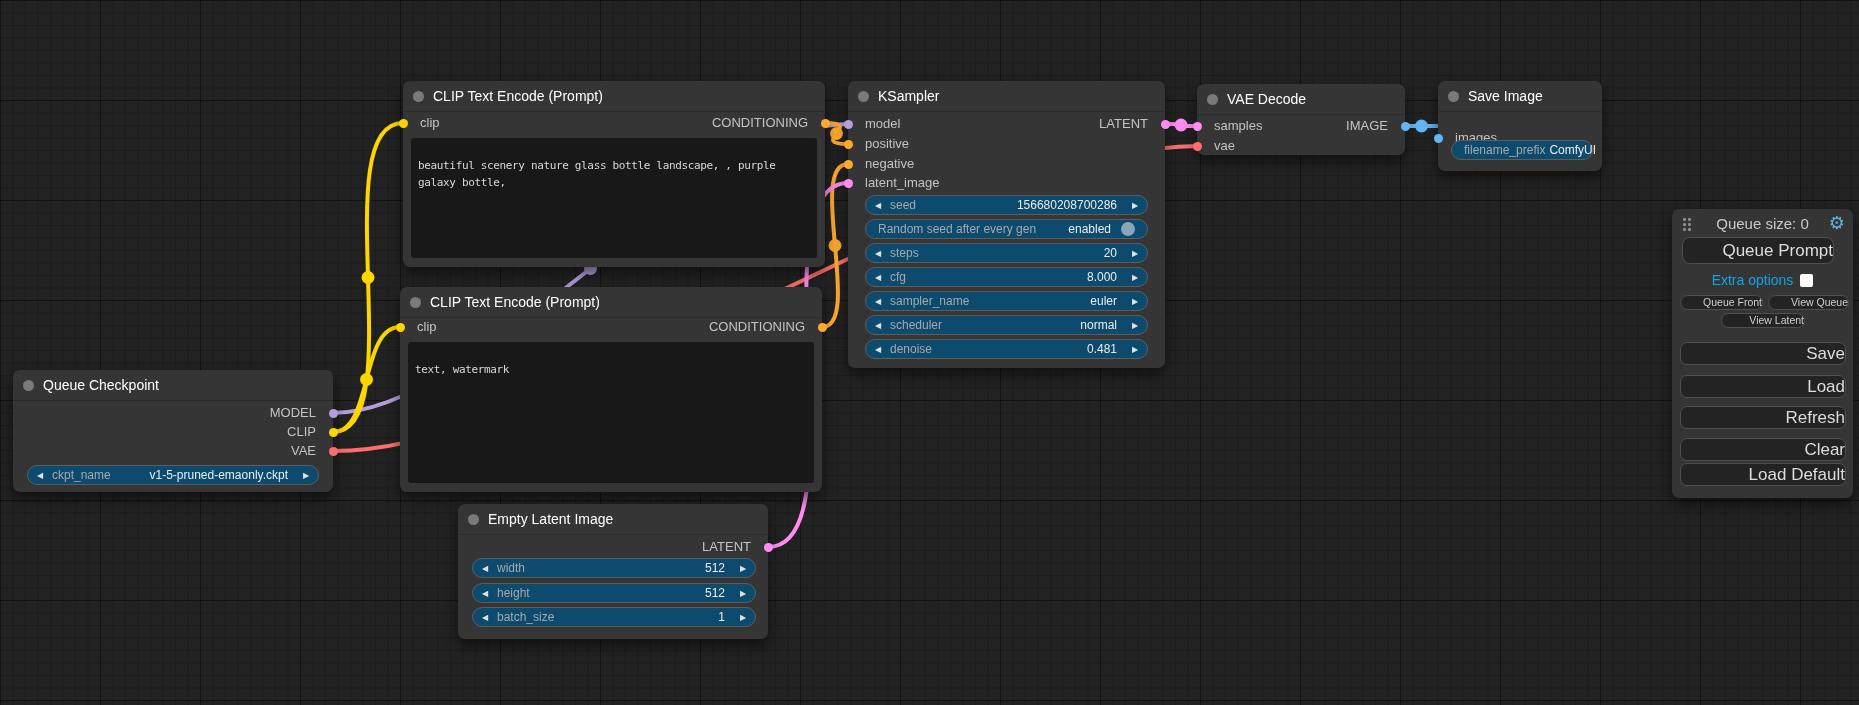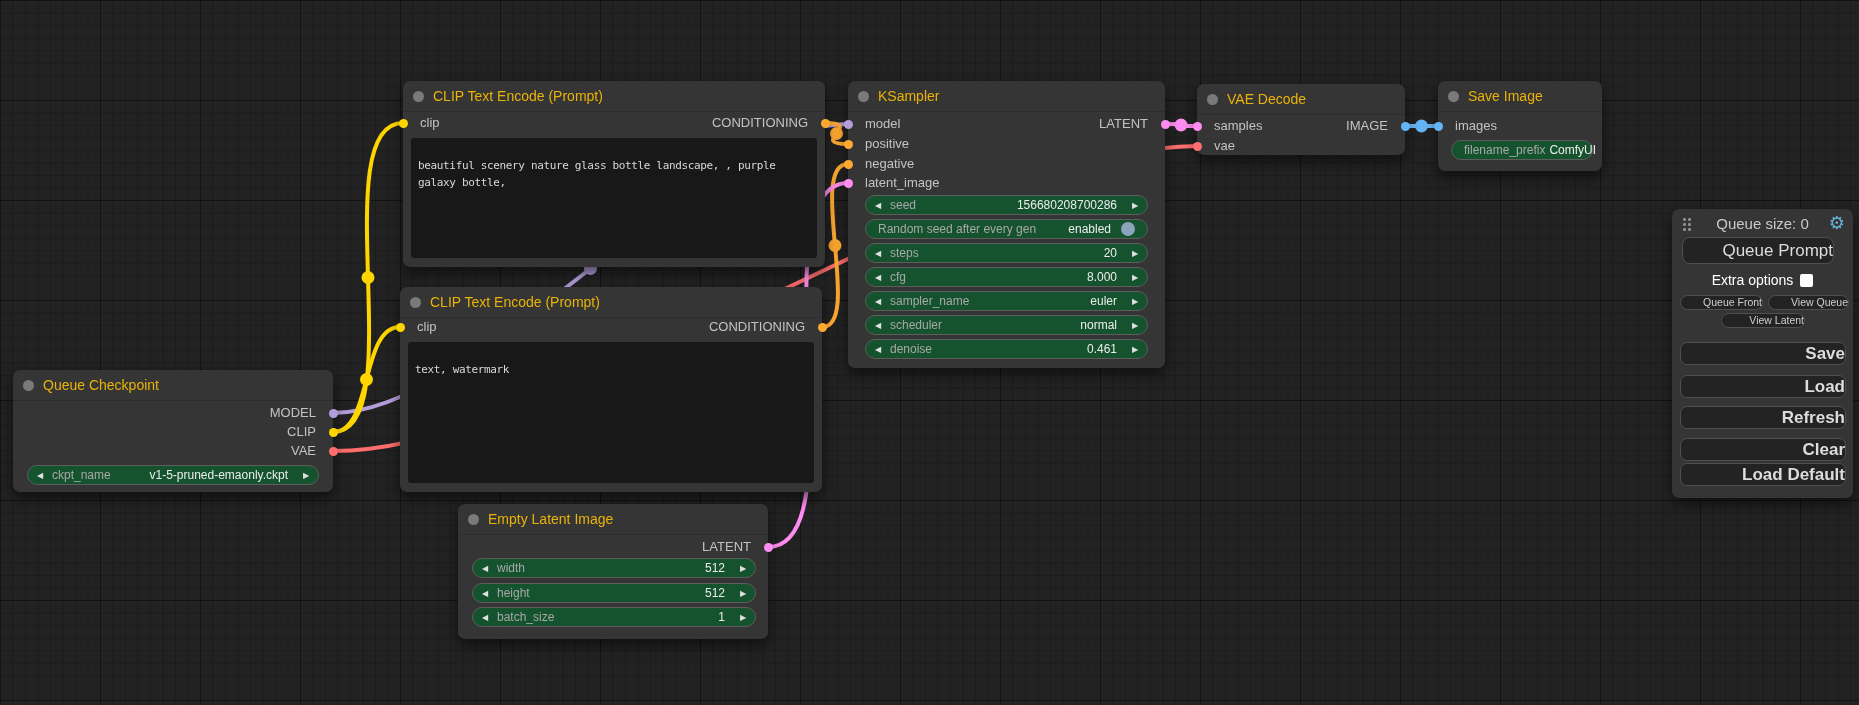--- a/index.html
+++ b/index.html
@@ -12,31 +12,31 @@
       linear-gradient(to bottom, rgba(0,0,0,.35) 1px, transparent 1px),
       linear-gradient(to right, rgba(0,0,0,.16) 1px, transparent 1px),
       linear-gradient(to bottom, rgba(0,0,0,.16) 1px, transparent 1px);
     background-size:100px 100px,100px 100px,12.5px 12.5px,12.5px 12.5px;
   }
   #wires{position:absolute;left:0;top:0;z-index:1;pointer-events:none;}
   .node{
     position:absolute;z-index:2;background:#353535;border-radius:7px;
     box-shadow:0 6px 14px rgba(0,0,0,.55);color:#bdbdbd;
   }
-  .node-title{height:30px;line-height:30px;padding-left:30px;font-size:14px;color:#eab308;
+  .node-title{height:30px;line-height:30px;padding-left:30px;font-size:14px;color:#ffffff;
     position:relative;border-bottom:1px solid rgba(0,0,0,.15);white-space:nowrap;}
   .title-dot{position:absolute;left:10px;top:10px;width:11px;height:11px;border-radius:50%;background:#7a7a7a;}
   .slot{position:absolute;left:0;right:0;height:20px;line-height:20px;font-size:13px;color:#c3c3c3;white-space:nowrap;}
   .slot .dot{position:absolute;top:5.5px;width:9px;height:9px;border-radius:50%;background:#888;}
   .slot.in{padding-left:17px;text-align:left;}
   .slot.in .dot{left:-4.5px;}
   .slot.out{padding-right:17px;text-align:right;}
   .slot.out .dot{right:-4.5px;}
   .widget{
-    position:absolute;height:20px;background:#14532d;border:1px solid #5d5d5d;border-radius:11px;
+    position:absolute;height:20px;background:#0c4a6e;border:1px solid #5d5d5d;border-radius:11px;
     font-size:12px;color:#cfcfcf;display:flex;align-items:center;box-sizing:border-box;white-space:nowrap;
   }
   .widget .arr{width:24px;text-align:center;font-size:8px;color:#e0e0e0;flex:0 0 auto;}
   .widget .wname{color:#a8a8a8;flex:0 0 auto;}
   .widget .wval{flex:1 1 auto;text-align:right;color:#ececec;padding:0 6px 0 4px;}
   .widget.noarr{padding:0 12px;}
   .toggle{width:14px;height:14px;border-radius:50%;background:#8ba3bb;flex:0 0 auto;margin-left:4px;}
   .textarea{
     position:absolute;background:#181818;border-radius:3px;
     font-family:"DejaVu Sans Mono",monospace;font-size:11px;letter-spacing:-0.35px;
@@ -48,24 +48,24 @@
     background:#353535;border-radius:7px;box-shadow:0 6px 14px rgba(0,0,0,.55);color:#cccccc;
   }
   .qp-size{position:absolute;top:6px;left:0;right:0;text-align:center;font-size:15px;color:#c9c9c9;}
   .qp-gear{position:absolute;top:3px;right:8px;font-size:18px;color:#62b1d9;line-height:22px;cursor:pointer;}
   .qp-drag{position:absolute;left:11px;top:9px;width:2.5px;height:2.5px;border-radius:50%;background:#8f8f8f;
     box-shadow:5px 0 0 #8f8f8f,0 5px 0 #8f8f8f,5px 5px 0 #8f8f8f,0 10px 0 #8f8f8f,5px 10px 0 #8f8f8f;}
   .qbtn{
     position:absolute;background:#232323;border:1px solid #4f4f4f;border-radius:7px;
     color:#dcdcdc;text-align:right;box-sizing:border-box;cursor:pointer;
   }
-  .qbtn.big{left:8px;width:166px;height:23px;font-size:17px;line-height:21px;font-weight:bold;}
+  .qbtn.big{left:8px;width:166px;height:23px;font-size:17px;line-height:21px;}
   .qbtn.pill{height:15px;font-size:10.5px;line-height:13px;border-radius:8px;color:#cfcfcf;}
   #qp-queue-prompt{left:10px;top:28px;width:152px;height:27px;font-size:17px;line-height:25px;border-radius:8px;}
-  .qp-extra{position:absolute;top:63px;left:0;right:0;text-align:center;font-size:14px;color:#ffffff;}
+  .qp-extra{position:absolute;top:63px;left:0;right:0;text-align:center;font-size:14px;color:#0ea5e9;}
   .qp-checkbox{display:inline-block;width:13px;height:13px;background:#ffffff;border-radius:2px;vertical-align:-2px;margin-left:7px;}
 </style>
 </head>
 <body>
 
 <div id="canvas">
   <svg id="wires" width="1859" height="705">
       <path d="M 333,413 C 480.63680096778035,413 700.3631990322197,124 848,124" stroke="#B39DDB" stroke-width="4" fill="none" stroke-linecap="round"></path>
       <circle cx="590.5" cy="268.5" r="6.5" fill="#B39DDB"></circle>
       <path d="M 333,432 C 412.2074018005893,432 323.7925981994107,123 403,123" stroke="#FFD500" stroke-width="4" fill="none" stroke-linecap="round"></path>
@@ -228,21 +228,21 @@
     </div>
     <div class="widget" style="top:234px;left:17px;right:17px">
       <span class="arr">◀</span>
       <span class="wname">scheduler</span>
       <span class="wval">normal</span>
       <span class="arr">▶</span>
     </div>
     <div class="widget" style="top:258px;left:17px;right:17px">
       <span class="arr">◀</span>
       <span class="wname">denoise</span>
-      <span class="wval">0.461</span>
+      <span class="wval">0.481</span>
       <span class="arr">▶</span>
     </div>
   </div>
 
   <div class="node" style="left:1197px;top:84px;width:208px;height:71px">
     <div class="node-title">
       <span class="title-dot"></span>
       <span>VAE Decode</span>
     </div>
     <div class="slot in" style="top:32px">
@@ -257,21 +257,21 @@
       <span class="dot" style="background: rgb(255, 110, 110);"></span>
       <span>vae</span>
     </div>
   </div>
 
   <div class="node" style="left:1438px;top:81px;width:164px;height:90px">
     <div class="node-title">
       <span class="title-dot"></span>
       <span>Save Image</span>
     </div>
-    <div class="slot in" style="top:35px">
+    <div class="slot in" style="top:47px">
       <span class="dot" style="background: rgb(100, 181, 246);"></span>
       <span>images</span>
     </div>
     <div class="widget noarr" style="top:59px;left:13px;right:9px">
       <span class="wname">filename_prefix</span>
       <span class="wval">ComfyUI</span>
     </div>
   </div>
 
   <div id="queue-panel">

